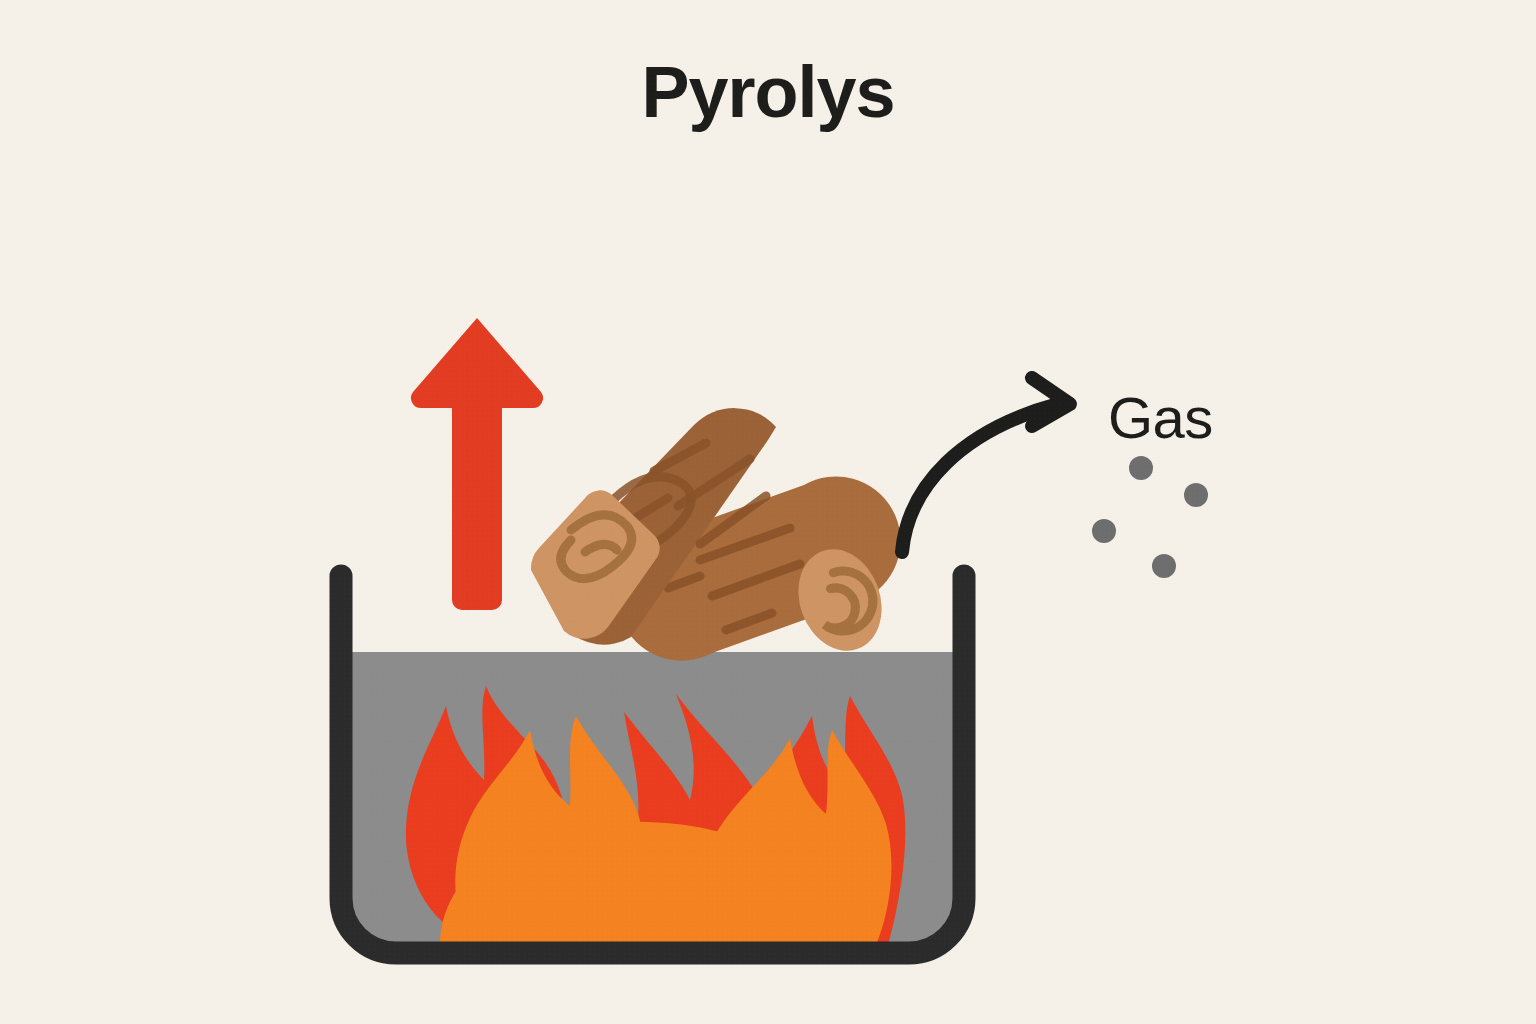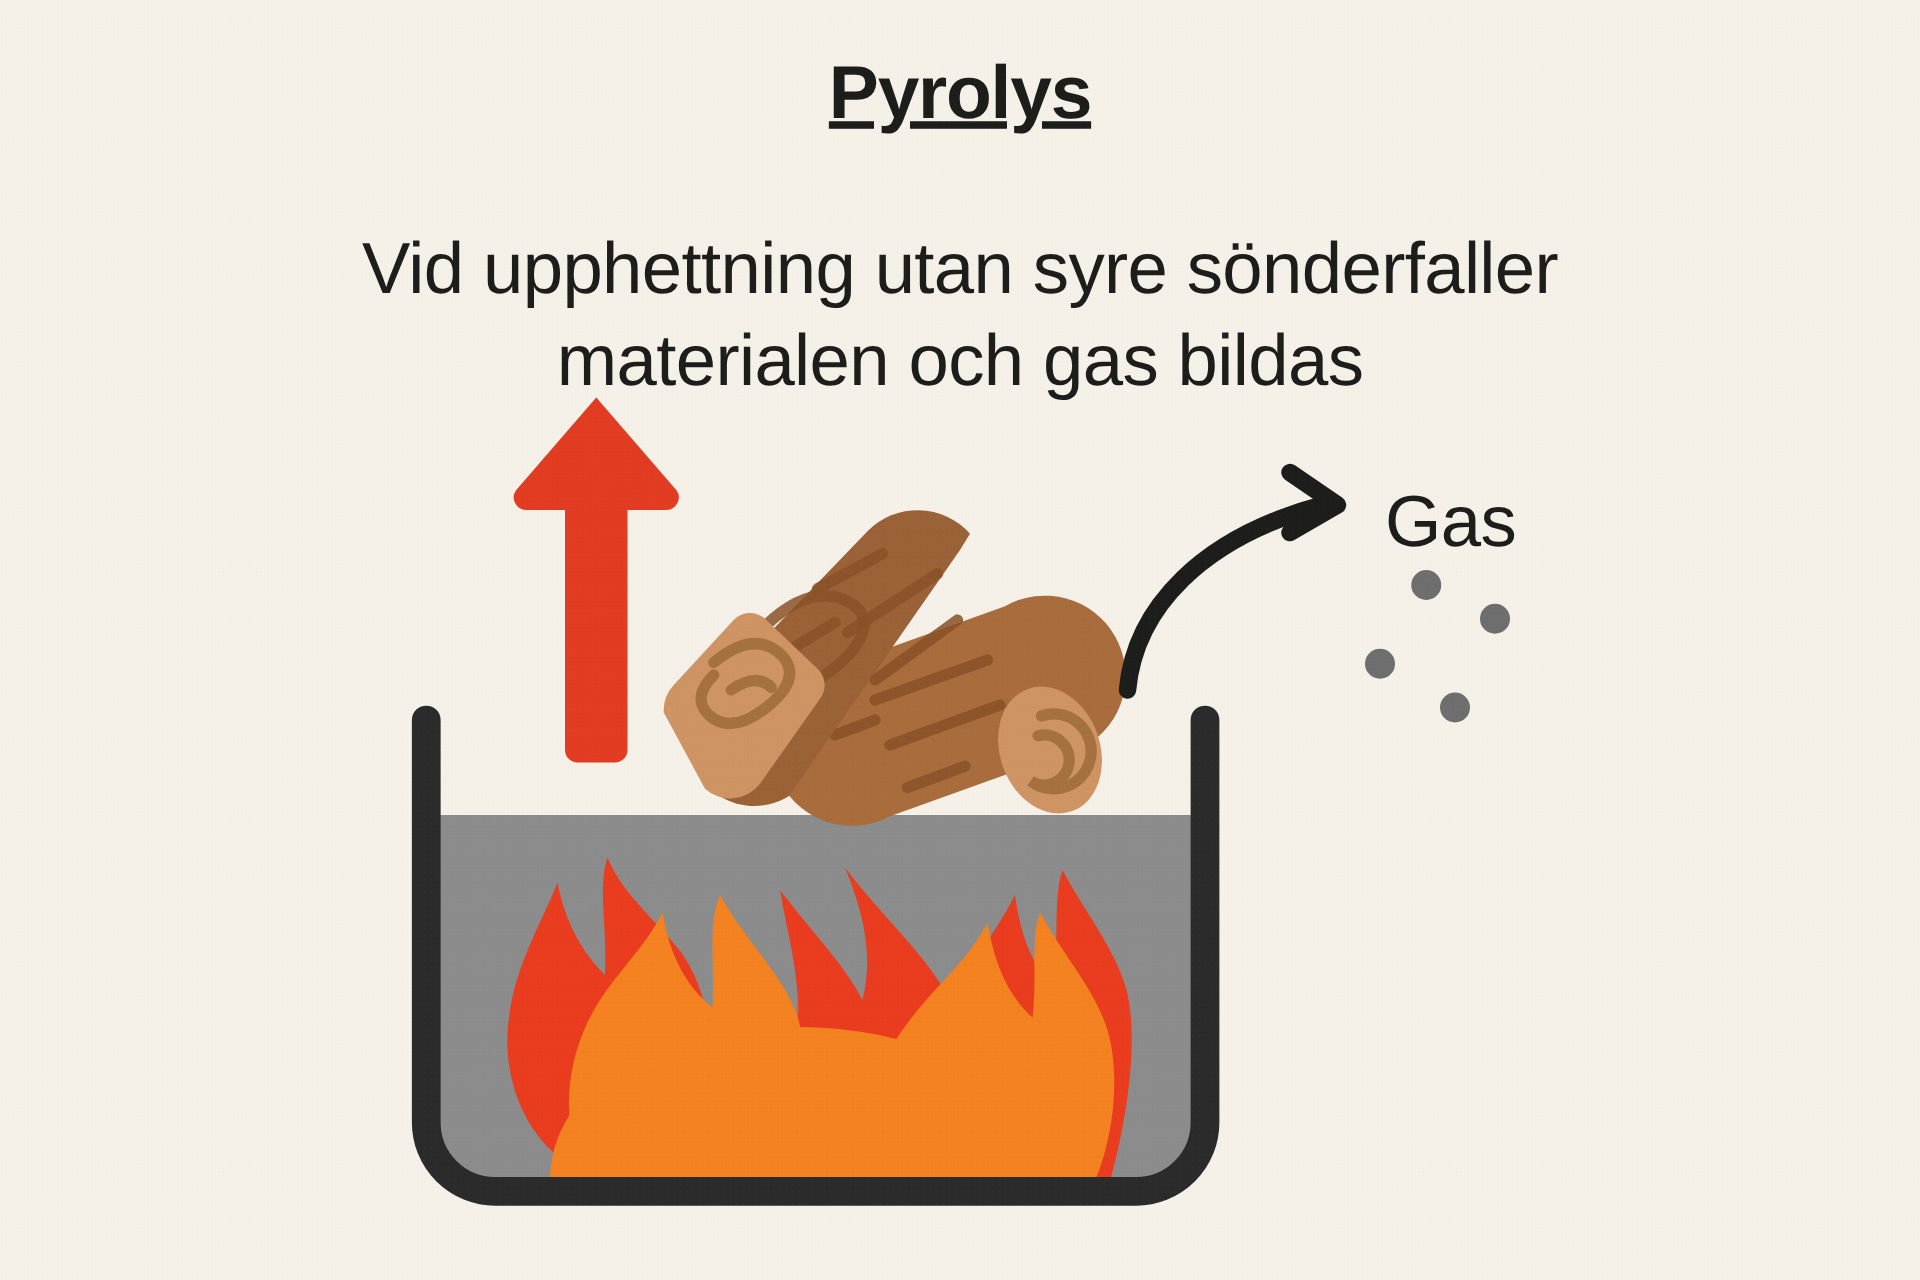--- a/index.html
+++ b/index.html
@@ -24,28 +24,27 @@
     background-image:
       radial-gradient(rgba(0,0,0,.022) 1px, transparent 1px),
       radial-gradient(rgba(255,255,255,.03) 1px, transparent 1px);
     background-size: 3px 3px, 5px 5px;
     background-position: 0 0, 2px 1px;
   }
 
   .title {
     position: absolute;
     left: 0; right: 0;
-    top: 44px;
+    top: 56px;
     text-align: center;
-    font-size: 60px;
+    font-size: 72px;
     font-weight: bold;
     letter-spacing: -1px;
     color: #1d1d1b;
     line-height: 1.0;
-    text-decoration: underline;
   }
   .subtitle {
     position: absolute;
     left: 50%;
     transform: translateX(-50%);
     top: 178px;
     width: 1160px;
     text-align: center;
     font-size: 58px;
     font-weight: normal;
@@ -72,21 +71,20 @@
     width: 1536px;
     height: 1024px;
   }
 </style>
 </head>
 <body>
 
 <div id="stage">
 
   <div class="title">Pyrolys</div>
-  <div class="subtitle">Vid upphettning utan syre sönderfaller materialen och gas bildas</div>
   <div class="gas-label">Gas</div>
 
   <svg class="art" viewBox="0 0 1536 1024">
 
     <defs>
 
       <clipPath id="vesselInner">
         <path d="M352 652 H953 V923 a22 22 0 0 1 -22 22 H374 a22 22 0 0 1 -22 -22 Z"></path>
       </clipPath>
     </defs>

